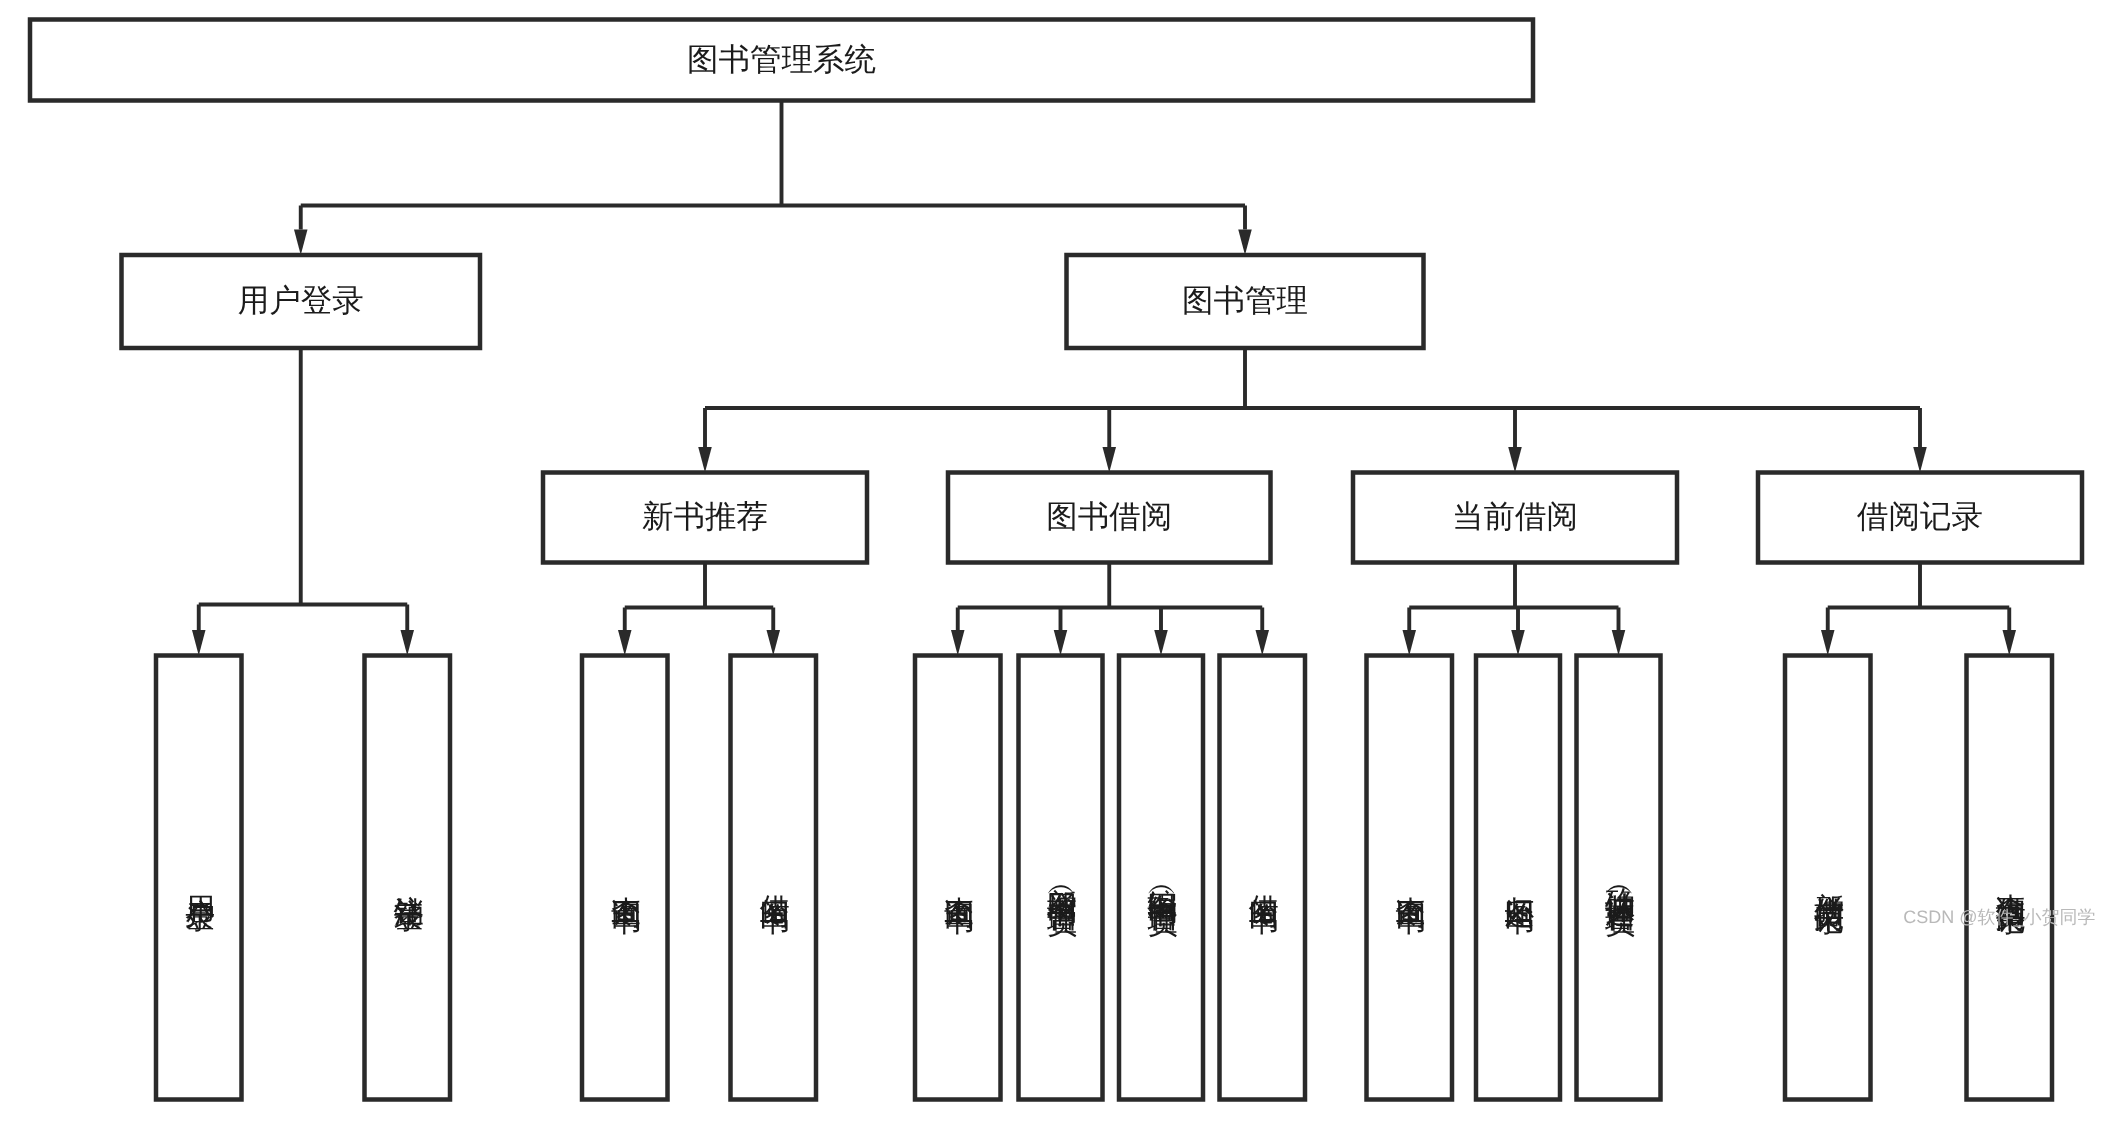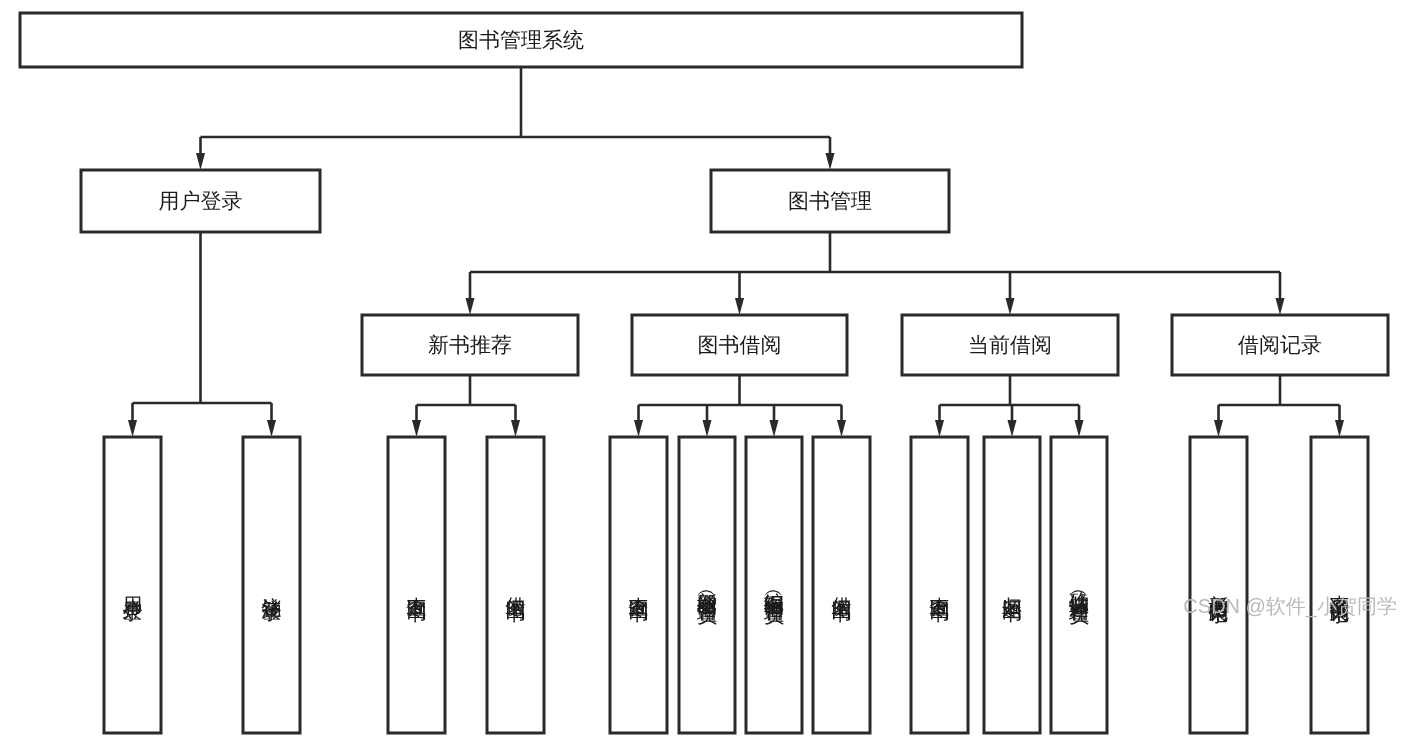--- a/index.html
+++ b/index.html
@@ -26,21 +26,21 @@
     writing-mode:vertical-rl;
     text-orientation:upright;
     font-size:20px;line-height:1.15;
     letter-spacing:2px;
     color:#1b1b1b;
     white-space:nowrap;
     pointer-events:none;
   }
   #watermark{
     position:absolute;right:8px;bottom:4px;
-    font-size:20px;color:#b9b9b9;
+    font-size:12px;color:#b9b9b9;
     font-family:"Liberation Sans","DejaVu Sans",sans-serif;
     white-space:nowrap;
   }
 </style>
 </head>
 <body>
 
 <div id="diagram-root">
 
   <svg id="flow" viewBox="0 0 1405 747">

